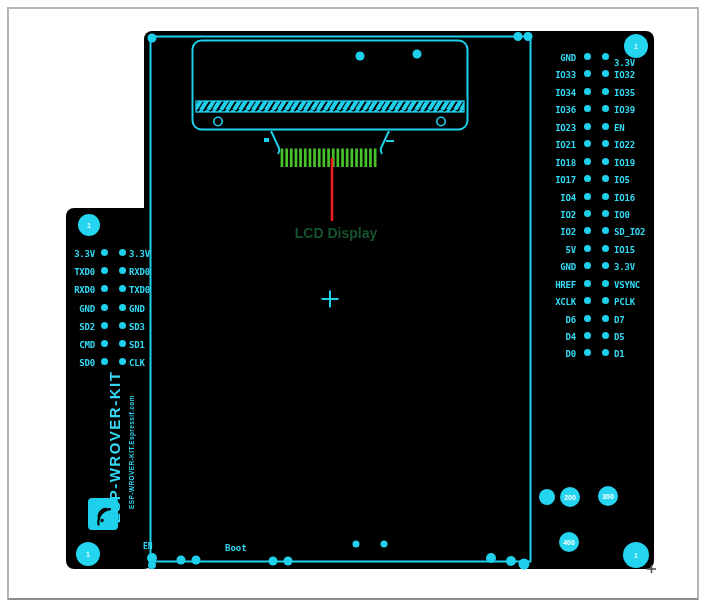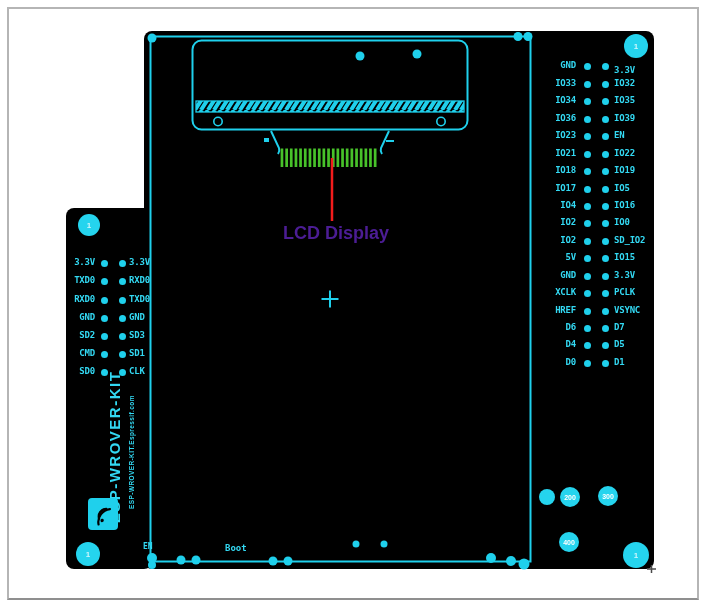--- a/index.html
+++ b/index.html
@@ -8,38 +8,38 @@
   .frame{position:absolute;left:7px;top:7px;width:688px;height:589px;
          border:2px solid #b5b5b5;border-bottom-color:#8f8f8f;z-index:0;}
   .blk{position:absolute;background:#000;z-index:1;}
   .board-main{left:144px;top:31px;width:510px;height:538px;border-radius:8px;}
   .board-wing{left:66px;top:208px;width:86px;height:361px;border-radius:8px;}
   svg.lineart{position:absolute;left:0;top:0;z-index:2;}
   .lbl{position:absolute;z-index:3;color:#33d9f3;white-space:nowrap;}
   
   .pinblock{position:absolute;z-index:3;color:#33d9f3;
             font:bold 9px "DejaVu Sans Mono",monospace;letter-spacing:-0.2px;}
-  .prow{display:flex;align-items:flex-end;}
+  .prow{display:flex;align-items:flex-start;}
   .right-header{left:530px;top:53px;}
   .right-header .prow{height:17.45px;}
   .right-header .pl{width:46px;text-align:right;}
   .right-header .pr{margin-left:5px;}
   .right-header div.prow:nth-of-type(1) .pr{transform:translateY(5px);}
   .left-header{left:57px;top:249px;}
   .left-header .prow{height:18.2px;}
   .left-header div.prow:nth-of-type(5){}
   .left-header .pl{width:38px;text-align:right;}
   .left-header .pr{margin-left:3px;}
   .dot{width:7px;height:7px;border-radius:50%;background:#1fd0ec;margin-left:8px;flex:none;}
   .dot+.dot{margin-left:11px;}
   .left-header .dot{margin-left:6px;}
   .left-header .dot+.dot{margin-left:11px;}
   
   .lcd-label{left:336px;top:233px;transform:translate(-50%,-50%);
-             font-weight:bold;font-size:18px;color:#4c1d95;}
+             font-weight:bold;font-size:14px;color:#14532d;}
   .btn-en{left:143px;top:542px;font:bold 8px "DejaVu Sans Mono",monospace;}
   .btn-boot{left:225px;top:543px;font:bold 9px "DejaVu Sans Mono",monospace;}
   .v-title{left:114px;top:447px;transform:translate(-50%,-50%) rotate(-90deg);
            font-weight:bold;font-size:15px;letter-spacing:1.5px;}
   .v-sub{left:131px;top:452px;transform:translate(-50%,-50%) rotate(-90deg);
          font-weight:bold;font-size:6.5px;letter-spacing:0.4px;}
   .holeno{position:absolute;z-index:4;color:#eafcff;opacity:.85;
           font:bold 8px "Liberation Sans",sans-serif;transform:translate(-50%,-50%);}
   .drillno{position:absolute;z-index:4;color:#ffffff;
            font:bold 7px "Liberation Sans",sans-serif;transform:translate(-50%,-50%);}
@@ -237,31 +237,31 @@
 
     <div class="prow">
       <span class="pl">GND</span>
       <i class="dot"></i>
       <i class="dot"></i>
       <span class="pr">3.3V</span>
     </div>
 
 
     <div class="prow">
+      <span class="pl">HREF</span>
+      <i class="dot"></i>
+      <i class="dot"></i>
+      <span class="pr">VSYNC</span>
+    </div>
+
+    <div class="prow">
       <span class="pl">XCLK</span>
       <i class="dot"></i>
       <i class="dot"></i>
       <span class="pr">PCLK</span>
-    </div>
-
-    <div class="prow">
-      <span class="pl">HREF</span>
-      <i class="dot"></i>
-      <i class="dot"></i>
-      <span class="pr">VSYNC</span>
     </div>
 
     <div class="prow">
       <span class="pl">D6</span>
       <i class="dot"></i>
       <i class="dot"></i>
       <span class="pr">D7</span>
     </div>
 
     <div class="prow">

